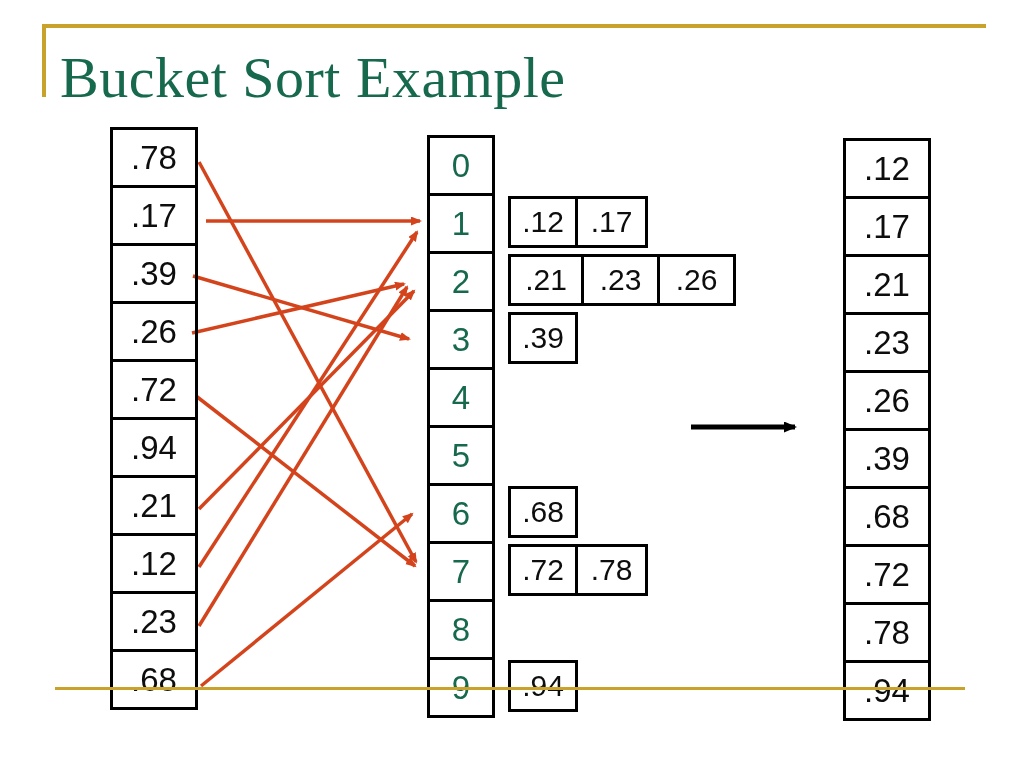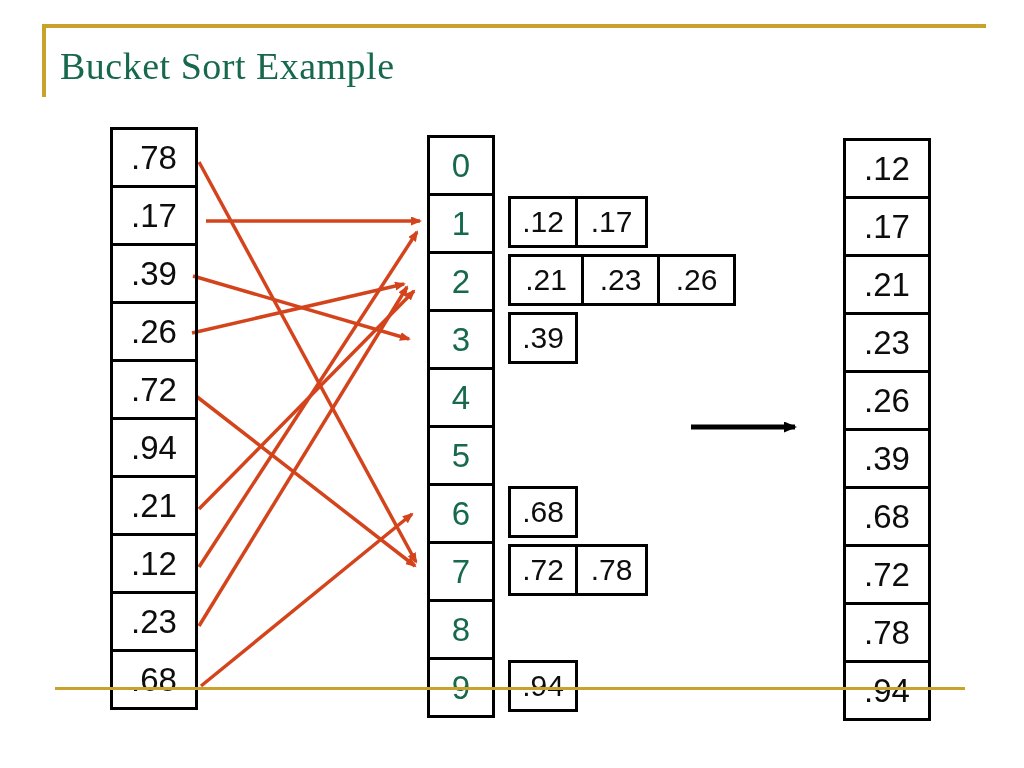--- a/index.html
+++ b/index.html
@@ -8,21 +8,21 @@
     overflow:hidden; font-family:"Liberation Sans", sans-serif;
   }
   
   .gold-top    { position:absolute; left:42px;  top:24px;  width:944px; height:4px; background:var(--gold,#c8a22b); }
   .gold-left   { position:absolute; left:42px;  top:24px;  width:4px;   height:73px; background:var(--gold,#c8a22b); }
   .gold-bottom { position:absolute; left:55px;  top:687px; width:910px; height:3px; background:var(--gold,#c8a22b); }
 
   .title {
     position:absolute; left:60px; top:44px; margin:0;
     font-family:"Liberation Serif", serif; font-weight:normal;
-    font-size:38px; color:var(--green,#17694d); letter-spacing:0.5px;
+    font-size:58px; color:var(--green,#17694d); letter-spacing:0.5px;
   }
 
   
   .col { position:absolute; display:flex; flex-direction:column; }
   .cell {
     box-sizing:border-box; border:3px solid #000; background:transparent;
     display:flex; align-items:center; justify-content:center;
     height:61px; font-size:33px; color:#0d0d0d;
   }
   .cell + .cell { margin-top:-3px; }

